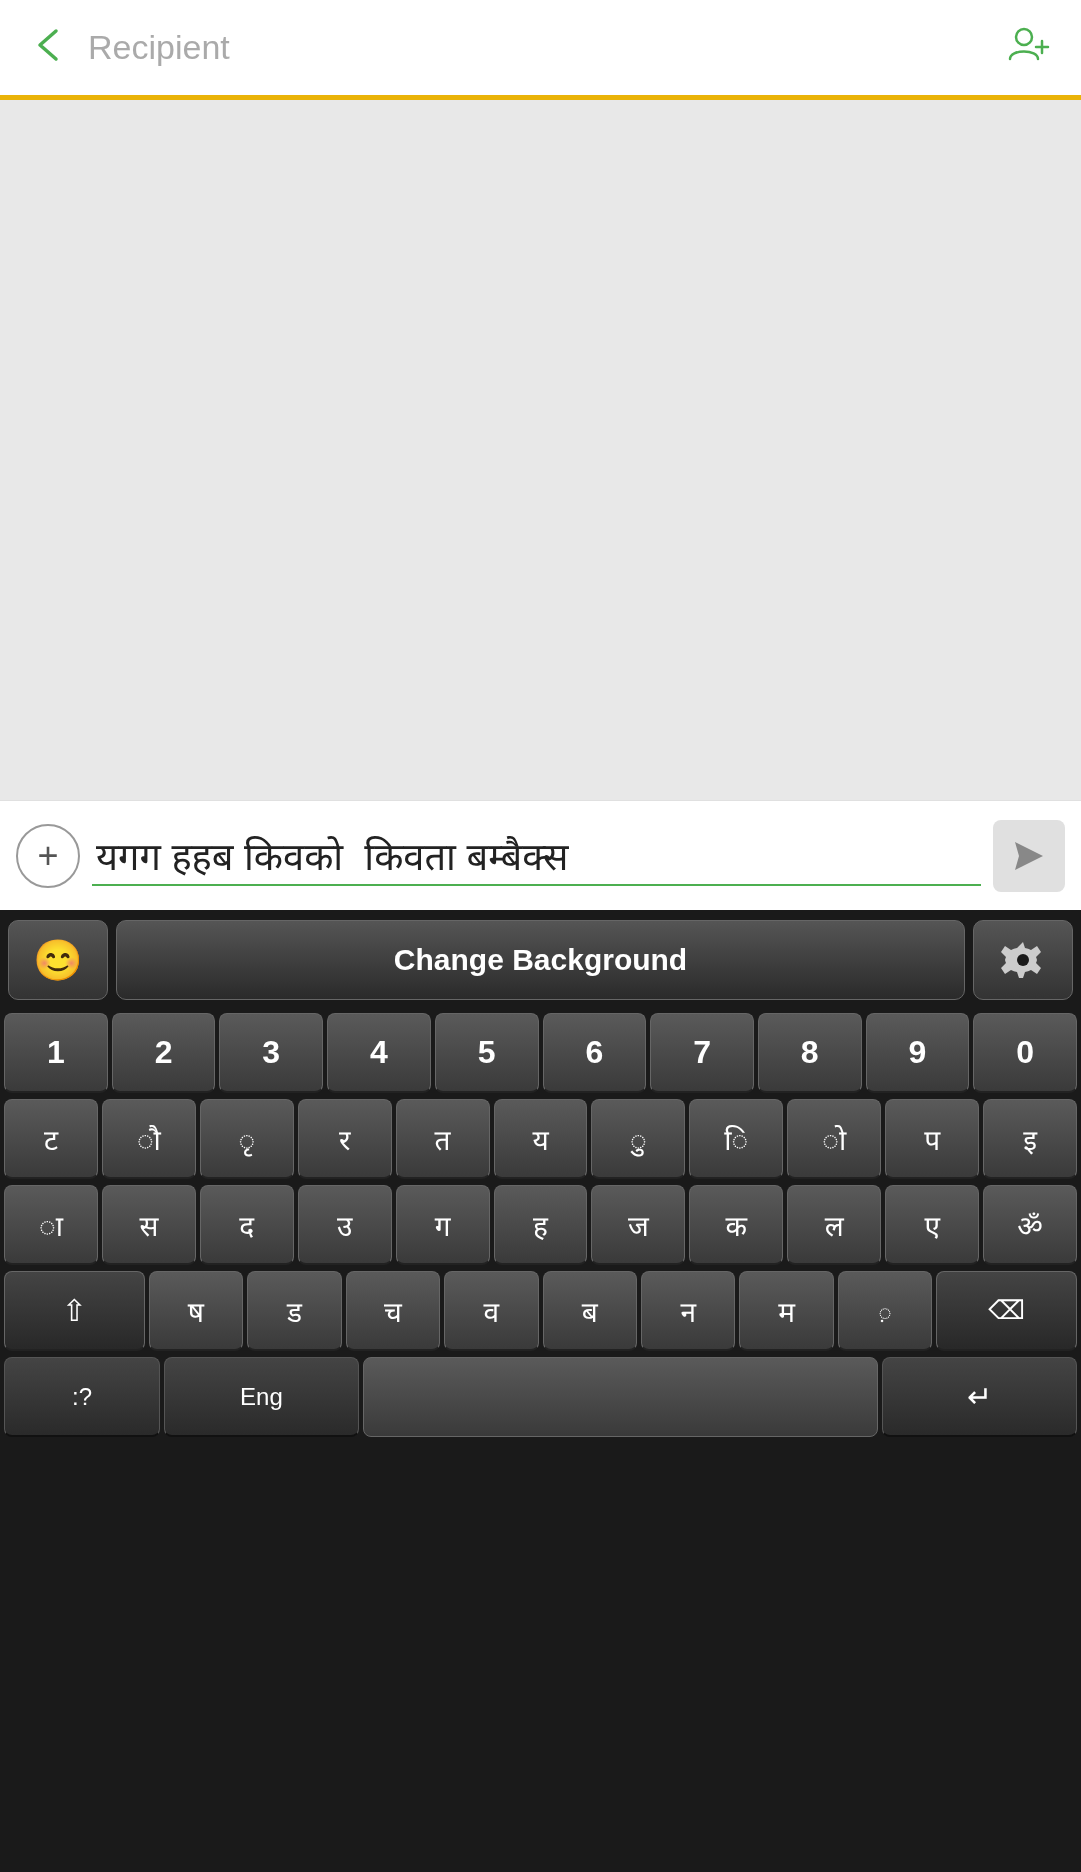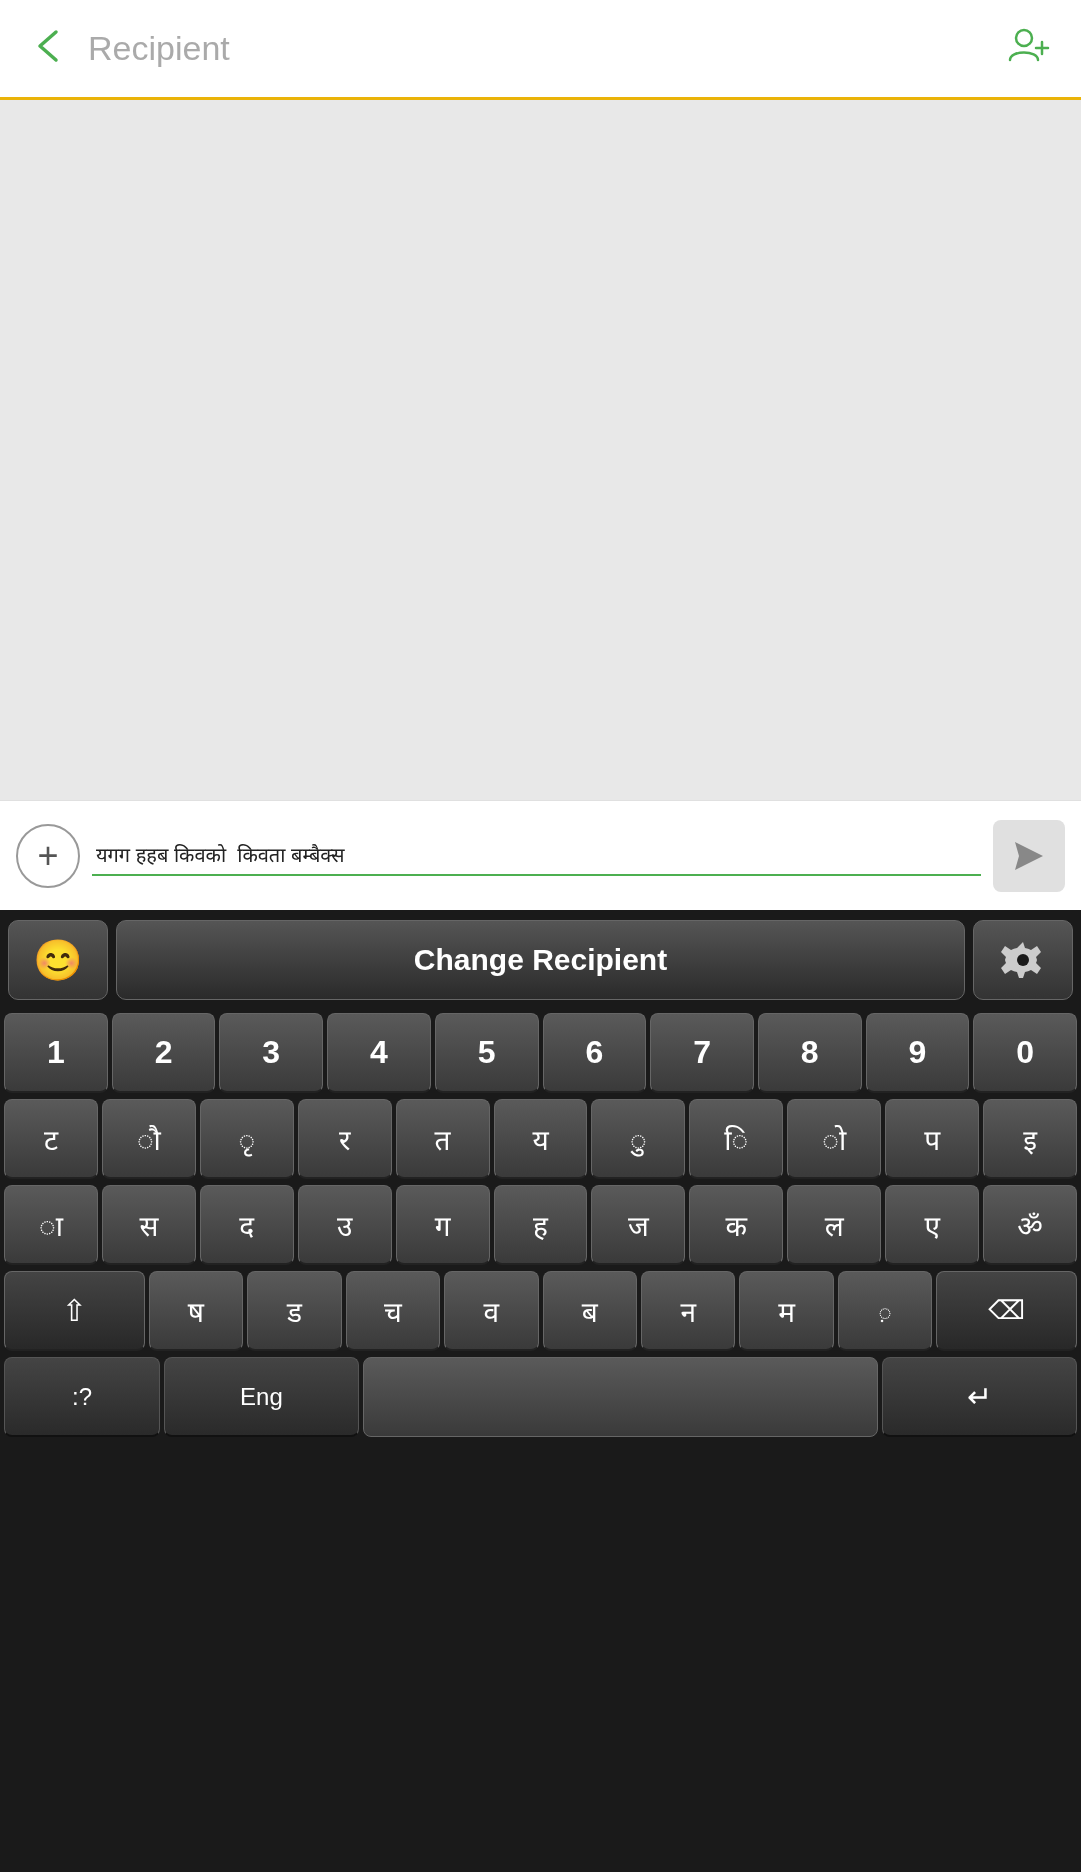--- a/index.html
+++ b/index.html
@@ -11,21 +11,21 @@
       overflow: hidden;
       background: #fff;
     }
 
     
     #top-bar {
       display: flex;
       align-items: center;
       height: 100px;
       background: #fff;
-      border-bottom: 3px solid #eab308;
+      border-bottom: 5px solid #eab308;
       padding: 0 28px;
     }
     #back-button {
       cursor: pointer;
       font-size: 38px;
       color: #4caf50;
       margin-right: 20px;
       font-weight: 300;
       line-height: 1;
     }
@@ -77,21 +77,21 @@
       color: #555;
       flex-shrink: 0;
     }
     #message-input-container {
       flex: 1;
       border-bottom: 2px solid #4caf50;
       padding: 8px 4px;
     }
     #message-input {
       width: 100%;
-      font-size: 20px;
+      font-size: 38px;
       color: #222;
       border: none;
       outline: none;
       background: transparent;
       font-family: Arial, sans-serif;
     }
     #send-button {
       width: 72px;
       height: 72px;
       background: #e0e0e0;
@@ -281,21 +281,21 @@
   </div>
 </div>
 
 <div id="keyboard-area">
 
   <div id="keyboard-top-row">
     <div id="emoji-button">
       <span>😊</span>
     </div>
     <div id="change-bg-button">
-      <span id="change-bg-label">Change Recipient</span>
+      <span id="change-bg-label">Change Background</span>
     </div>
     <div id="settings-button">
       <svg viewBox="0 0 44 44" fill="#ccc">
         <circle cx="22" cy="22" r="6" fill="#ccc"></circle>
         <path d="M22 4 L24 10 A14 14 0 0 1 30 12 L36 8 L40 14 L35 19 A14 14 0 0 1 36 22 A14 14 0 0 1 35 25 L40 30 L36 36 L30 32 A14 14 0 0 1 24 34 L22 40 L18 40 L16 34 A14 14 0 0 1 10 32 L4 36 L0 30 L5 25 A14 14 0 0 1 4 22 A14 14 0 0 1 5 19 L0 14 L4 8 L10 12 A14 14 0 0 1 16 10 Z" fill="#ccc"></path>
         <circle cx="22" cy="22" r="6" fill="#1a1a1a"></circle>
       </svg>
     </div>
   </div>
 

